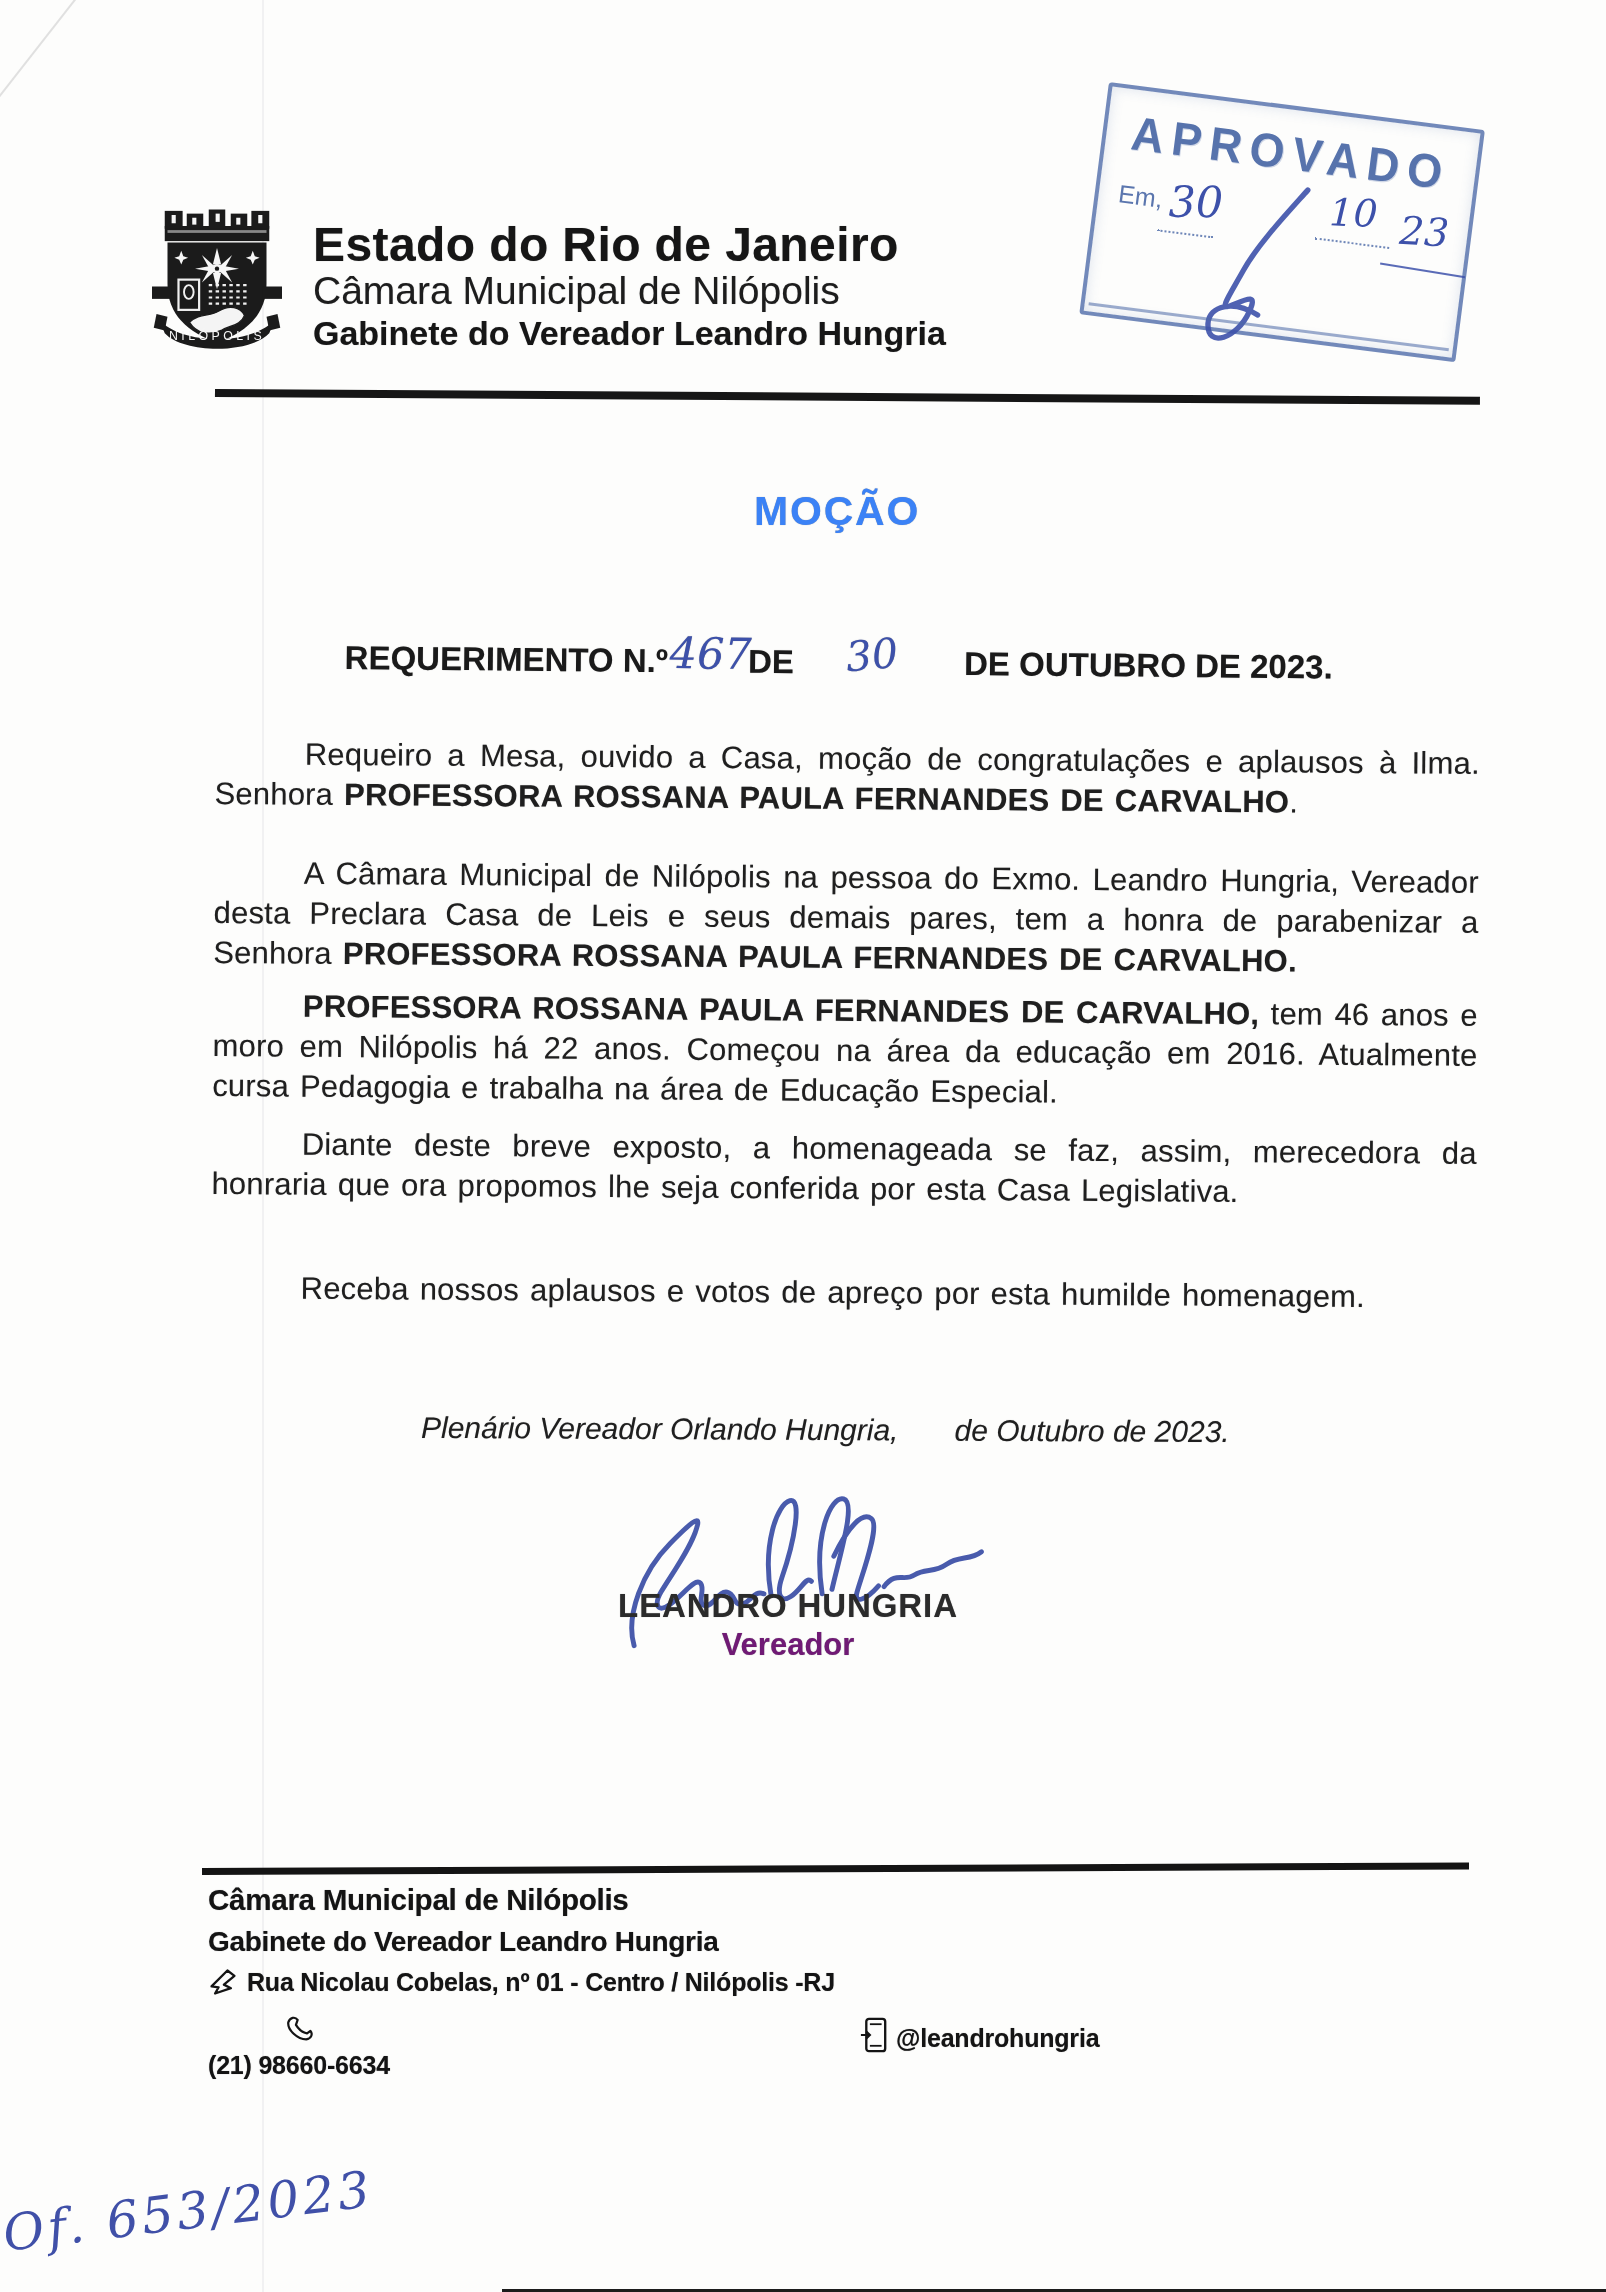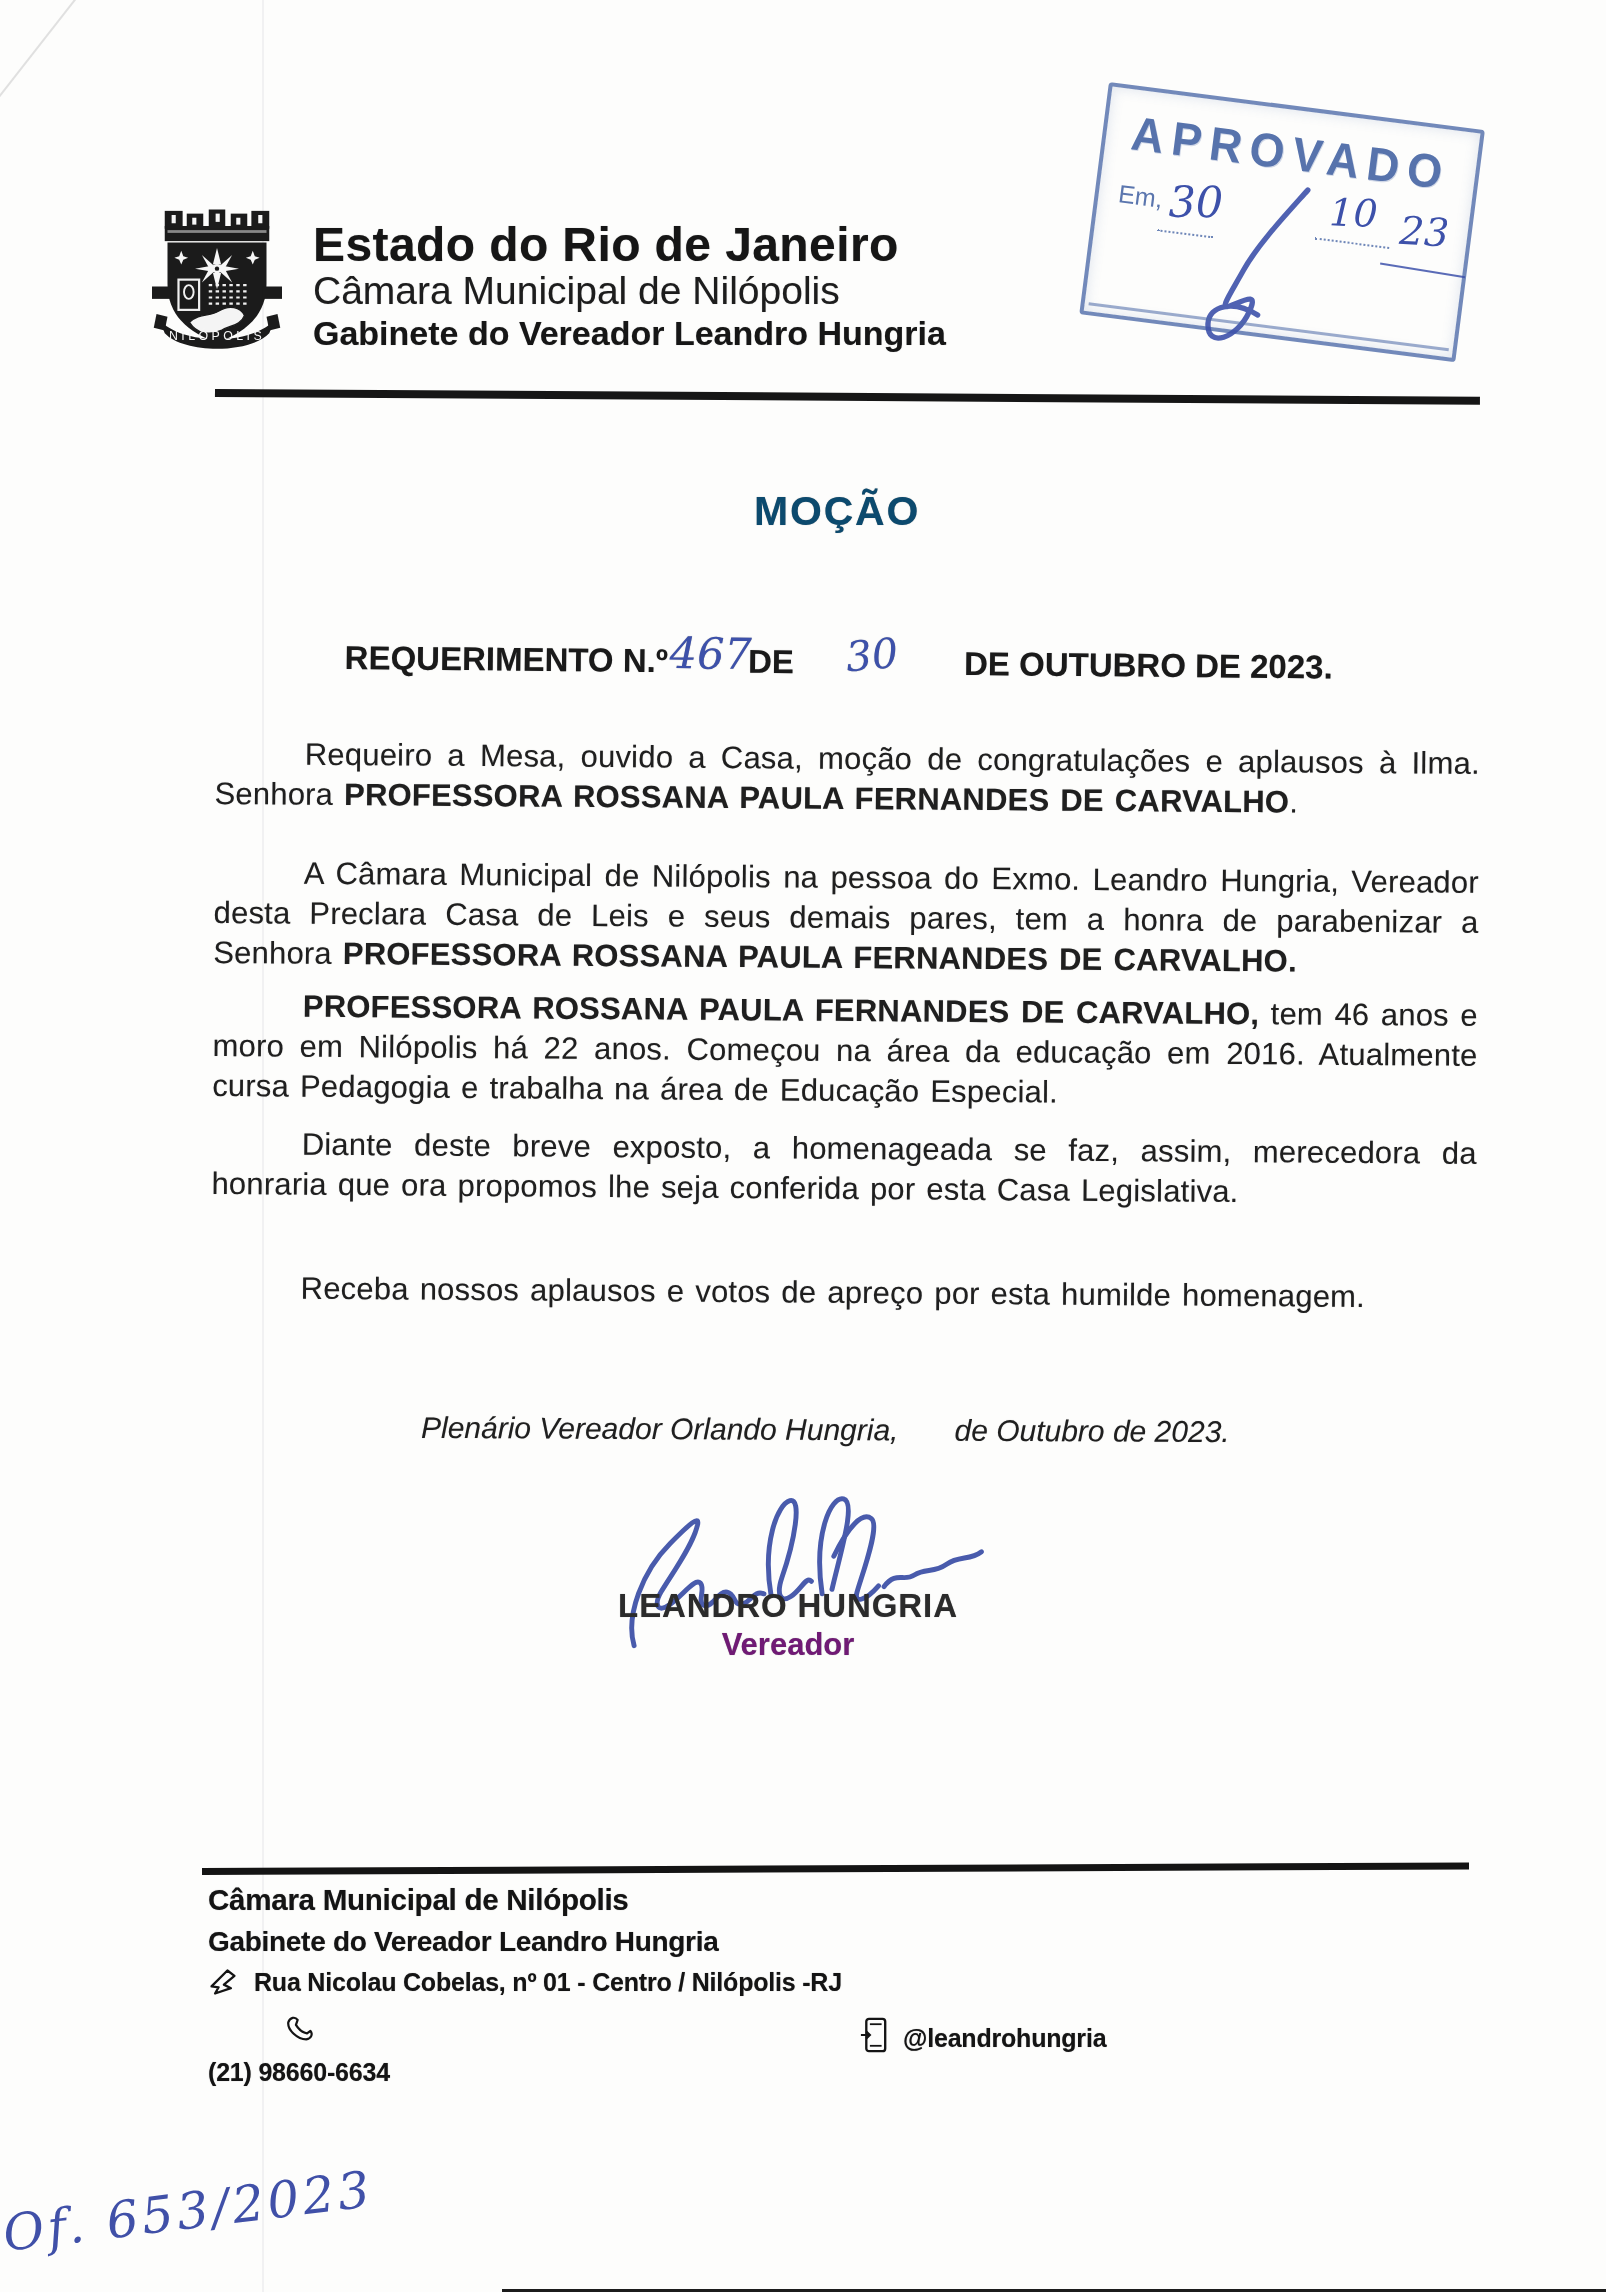--- a/index.html
+++ b/index.html
@@ -28,21 +28,21 @@
   .stamp-em{position:absolute;left:19.7px;top:91px;font-size:25px;color:#4a68a6;opacity:.9;}
   .hand{font-family:"DejaVu Serif","Liberation Serif",serif;font-style:italic;color:#3d51aa;}
   .stamp-day{position:absolute;left:70px;top:79px;font-size:43px;transform:rotate(-7deg);}
   .stamp-dots1{position:absolute;left:63px;top:136px;width:56px;border-bottom:2.7px dotted rgba(74,104,166,.8);}
   .stamp-month{position:absolute;left:231px;top:73px;font-size:38px;transform:rotate(-5deg);}
   .stamp-dots2{position:absolute;left:220px;top:124px;width:75px;border-bottom:2.7px dotted rgba(74,104,166,.8);}
   .stamp-year{position:absolute;left:303px;top:82px;font-size:39px;transform:rotate(-4deg);}
   .stamp-line3{position:absolute;left:288px;top:142px;width:86px;border-bottom:2.7px solid rgba(61,81,170,.85);transform:rotate(2deg);}
   .rubric{position:absolute;left:107px;top:72px;width:116px;height:202px;overflow:visible;}
   
-  .doc-title{left:754px;top:488px;font-size:41px;font-weight:bold;letter-spacing:1.8px;color:#0c4a6e;text-shadow:0 0 0.9px rgba(0,0,0,.4);}
+  .doc-title{left:754px;top:488px;font-size:41px;font-weight:bold;letter-spacing:1.8px;color:#3b82f6;text-shadow:0 0 0.9px rgba(0,0,0,.4);}
   .req{left:345px;top:629px;width:1057px;font-size:33px;font-weight:bold;color:#1a1a1a;
     transform:rotate(0.55deg);transform-origin:left top;white-space:nowrap;text-shadow:0 0 0.9px rgba(0,0,0,.35);}
   .req .hand{font-weight:normal;}
   .req-num{font-size:43px;margin-left:1.8px;margin-right:-3.6px;position:relative;top:-3.6px;}
   .req-day{font-size:41px;margin-left:52px;margin-right:66px;position:relative;top:-5.4px;transform:rotate(-6deg);display:inline-block;}
   
   .body{left:215px;top:734px;width:1265px;font-size:31px;line-height:40px;color:#1f1f1f;
     text-align:justify;transform:rotate(0.45deg);transform-origin:left top;
     letter-spacing:0.2px;word-spacing:2.2px;text-shadow:0 0 0.9px rgba(0,0,0,.3);}
   .body p{margin:0;text-indent:90px;}
@@ -55,21 +55,21 @@
   .plenary .gap{display:inline-block;width:56px;}
   
   .sig-svg{left:618px;top:1488px;width:385px;height:166px;overflow:visible;}
   .sig-name{left:573px;top:1587px;width:430px;text-align:center;font-size:33px;font-weight:bold;letter-spacing:0.9px;color:#2b2b2b;text-shadow:0 0 0.9px rgba(0,0,0,.4);}
   .sig-role{left:573px;top:1627px;width:430px;text-align:center;font-size:31px;font-weight:bold;color:#701a75;text-shadow:0 0 0.9px rgba(0,0,0,.4);}
   
   .ftr-rule{left:202px;top:1868px;width:1267px;height:7.2px;background:#141414;transform:rotate(-0.25deg);transform-origin:left top;}
   .ftr{color:#141414;font-weight:bold;text-shadow:0 0 0.9px rgba(0,0,0,.45);}
   .ftr-org{left:208px;top:1883px;font-size:29.6px;letter-spacing:-0.3px;}
   .ftr-office{left:208px;top:1926px;font-size:28px;letter-spacing:-0.3px;}
-  .ftr-row{display:flex;align-items:center;gap:16px;font-size:25px;letter-spacing:-0.2px;white-space:nowrap;}
+  .ftr-row{display:flex;align-items:center;gap:9px;font-size:25px;letter-spacing:-0.2px;white-space:nowrap;}
   .ftr-address{left:208px;top:1967px;}
   .ftr-phone{left:208px;top:2013px;flex-direction:column;}
   .ftr-email{left:860px;top:1972px;}
   .ftr-social{left:860px;top:2017px;align-items:flex-end;}
   .icon{flex:0 0 auto;display:inline-block;}
   
   .protocol{left:7.2px;top:2205px;font-size:50px;letter-spacing:3.6px;transform:rotate(-7deg);transform-origin:left bottom;color:#4050a8;}
 </style>
 </head>
 <body>

